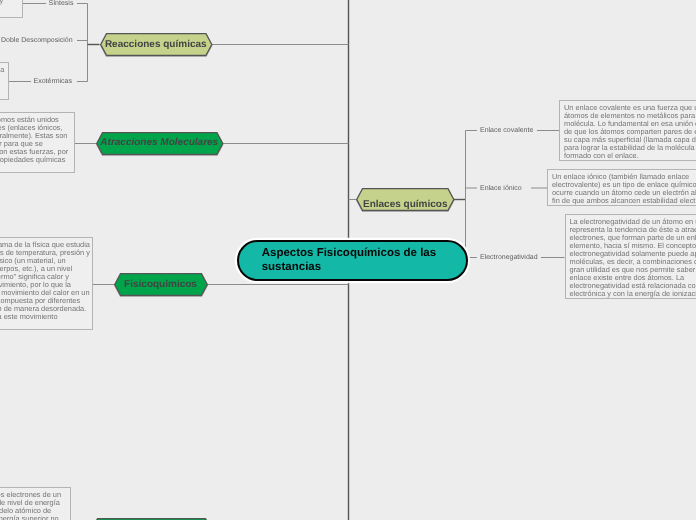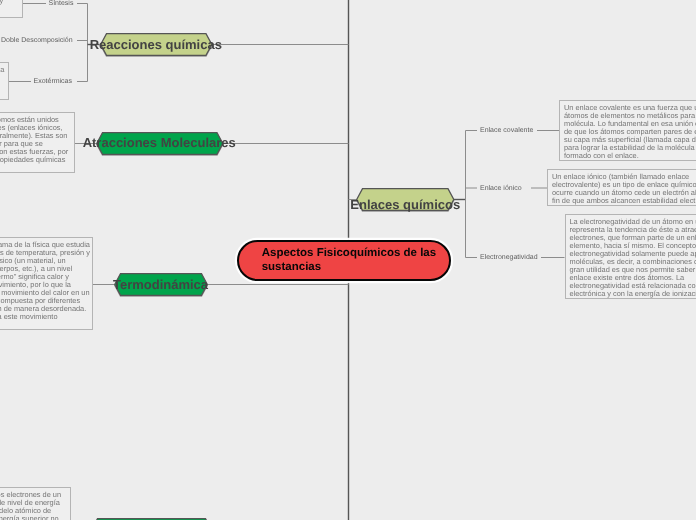--- a/index.html
+++ b/index.html
@@ -7,21 +7,21 @@
 *{-webkit-font-smoothing:antialiased;text-rendering:geometricPrecision;}
 body{width:696px;height:520px;overflow:hidden;background:#ededed;
   font-family:"Liberation Sans",sans-serif;-webkit-font-smoothing:antialiased;}
 #canvas{position:absolute;left:0;top:0;width:696px;height:520px;overflow:hidden;}
 svg.lines{position:absolute;left:0;top:0;width:696px;height:520px;}
 .hexnode{position:absolute;}
 .hexnode svg{position:absolute;left:0;top:0;overflow:visible;
   filter:drop-shadow(0.6px 1.1px 0.6px rgba(80,80,80,0.42));}
 .hexlabel{position:absolute;left:0;top:-0.5px;width:100%;height:100%;
   display:flex;align-items:center;justify-content:center;
-  font-weight:bold;font-size:13px;color:#434343;white-space:nowrap;}
+  font-weight:bold;font-size:10px;color:#434343;white-space:nowrap;}
 .centralnode{position:absolute;background:#0075b3;border:2.6px solid #0a0a0a;
   border-radius:21px;box-sizing:border-box;display:flex;align-items:center;
   box-shadow:0 0 0 2.2px rgba(255,255,255,.95);}
 .centrallabel{font-weight:bold;font-size:11.5px;color:#080808;line-height:14.5px;
   padding-left:23px;padding-right:8px;}
 .note{position:absolute;background:#ededed;border:1px solid #b4b4b4;
   box-sizing:border-box;font-size:7.4px;color:#757575;line-height:8.05px;
   padding:3px 4px;white-space:pre;overflow:hidden;}
 .subtext{position:absolute;font-size:7px;color:#5e5e5e;white-space:nowrap;line-height:9px;}
 </style>
@@ -52,45 +52,45 @@
       <line x1="541" y1="257.5" x2="564.5" y2="257.5" stroke="#8c8c8c" stroke-width="1"></line>
       <line x1="75" y1="143.5" x2="96.5" y2="143.5" stroke="#8c8c8c" stroke-width="1"></line>
       <line x1="93" y1="284.5" x2="114.5" y2="284.5" stroke="#8c8c8c" stroke-width="1"></line>
     </svg>
     <div class="hexnode" style="left: 99.5px; top: 33px; width: 112.5px; height: 23px;">
       <svg width="112.5" height="23" viewBox="0 0 112.5 23">
         <polygon points="0.7,11.5 6.5,0.7 106,0.7 111.8,11.5 106,22.3 6.5,22.3" fill="#c4d28b" stroke="#555555" stroke-width="1.3" stroke-linejoin="miter"></polygon>
       </svg>
       <div class="hexlabel">Reacciones químicas</div>
     </div>
-    <div class="hexnode" style="left: 95.5px; top: 131.5px; width: 127.5px; height: 23px;">
+    <div class="hexnode" style="left: 95.5px; top: 131.5px; width: 127.5px; height: 23px; font-style: italic;">
       <svg width="127.5" height="23" viewBox="0 0 127.5 23">
         <polygon points="0.7,11.5 6.5,0.7 121,0.7 126.8,11.5 121,22.3 6.5,22.3" fill="#00a44b" stroke="#555555" stroke-width="1.3" stroke-linejoin="miter"></polygon>
       </svg>
       <div class="hexlabel">Atracciones Moleculares</div>
     </div>
     <div class="hexnode" style="left: 113.5px; top: 273px; width: 94px; height: 23px;">
       <svg width="94" height="23" viewBox="0 0 94 23">
         <polygon points="0.7,11.5 6.5,0.7 87.5,0.7 93.3,11.5 87.5,22.3 6.5,22.3" fill="#00a44b" stroke="#555555" stroke-width="1.3" stroke-linejoin="miter"></polygon>
       </svg>
-      <div class="hexlabel">Termodinámica</div>
+      <div class="hexlabel">Fisicoquímicos</div>
     </div>
     <div class="hexnode" style="left: 356px; top: 188px; width: 98.5px; height: 33px;">
       <svg width="98.5" height="23" viewBox="0 0 98.5 23">
         <polygon points="0.7,11.5 6.5,0.7 92,0.7 97.8,11.5 92,22.3 6.5,22.3" fill="#c4d28b" stroke="#555555" stroke-width="1.3" stroke-linejoin="miter"></polygon>
       </svg>
       <div class="hexlabel">Enlaces químicos</div>
     </div>
     <div class="hexnode" style="left: 90.5px; top: 518px; width: 121px; height: 23px;">
       <svg width="121" height="23" viewBox="0 0 121 23">
         <polygon points="0.7,11.5 6.5,0.7 114.5,0.7 120.3,11.5 114.5,22.3 6.5,22.3" fill="#00a44b" stroke="#555555" stroke-width="1.3" stroke-linejoin="miter"></polygon>
       </svg>
       <div class="hexlabel">Configuración electrónica</div>
     </div>
-    <div class="centralnode" style="left: 236.7px; top: 240.2px; width: 214px; height: 40.6px; background: #ef4444; border-color: rgb(6, 6, 6);">
+    <div class="centralnode" style="left: 236.7px; top: 240.2px; width: 231px; height: 40.6px; background: #14b8a6; border-color: rgb(6, 6, 6);">
       <div class="centrallabel">Aspectos Fisicoquímicos de las sustancias</div>
     </div>
     <div class="subtext" style="left: 480px; top: 126.3px; color: rgb(94, 94, 94);">Enlace covalente</div>
     <div class="subtext" style="left: 480px; top: 183.8px; color: rgb(94, 94, 94);">Enlace iónico</div>
     <div class="subtext" style="left: 480px; top: 253.3px; color: rgb(94, 94, 94);">Electronegatividad</div>
     <div class="subtext" style="left: 48.5px; top: -0.7px; color: rgb(94, 94, 94);">Síntesis</div>
     <div class="subtext" style="left: 1px; top: 36.3px; color: rgb(94, 94, 94);">Doble Descomposición</div>
     <div class="subtext" style="left: 33.5px; top: 76.8px; color: rgb(94, 94, 94);">Exotérmicas</div>
     <div class="note" style="left: 559px; top: 99.5px; width: 185px; height: 61px; border-color: rgb(180, 180, 180); color: rgb(117, 117, 117); background: rgb(239, 239, 239);">Un enlace covalente es una fuerza que une
 átomos de elementos no metálicos para formar una

